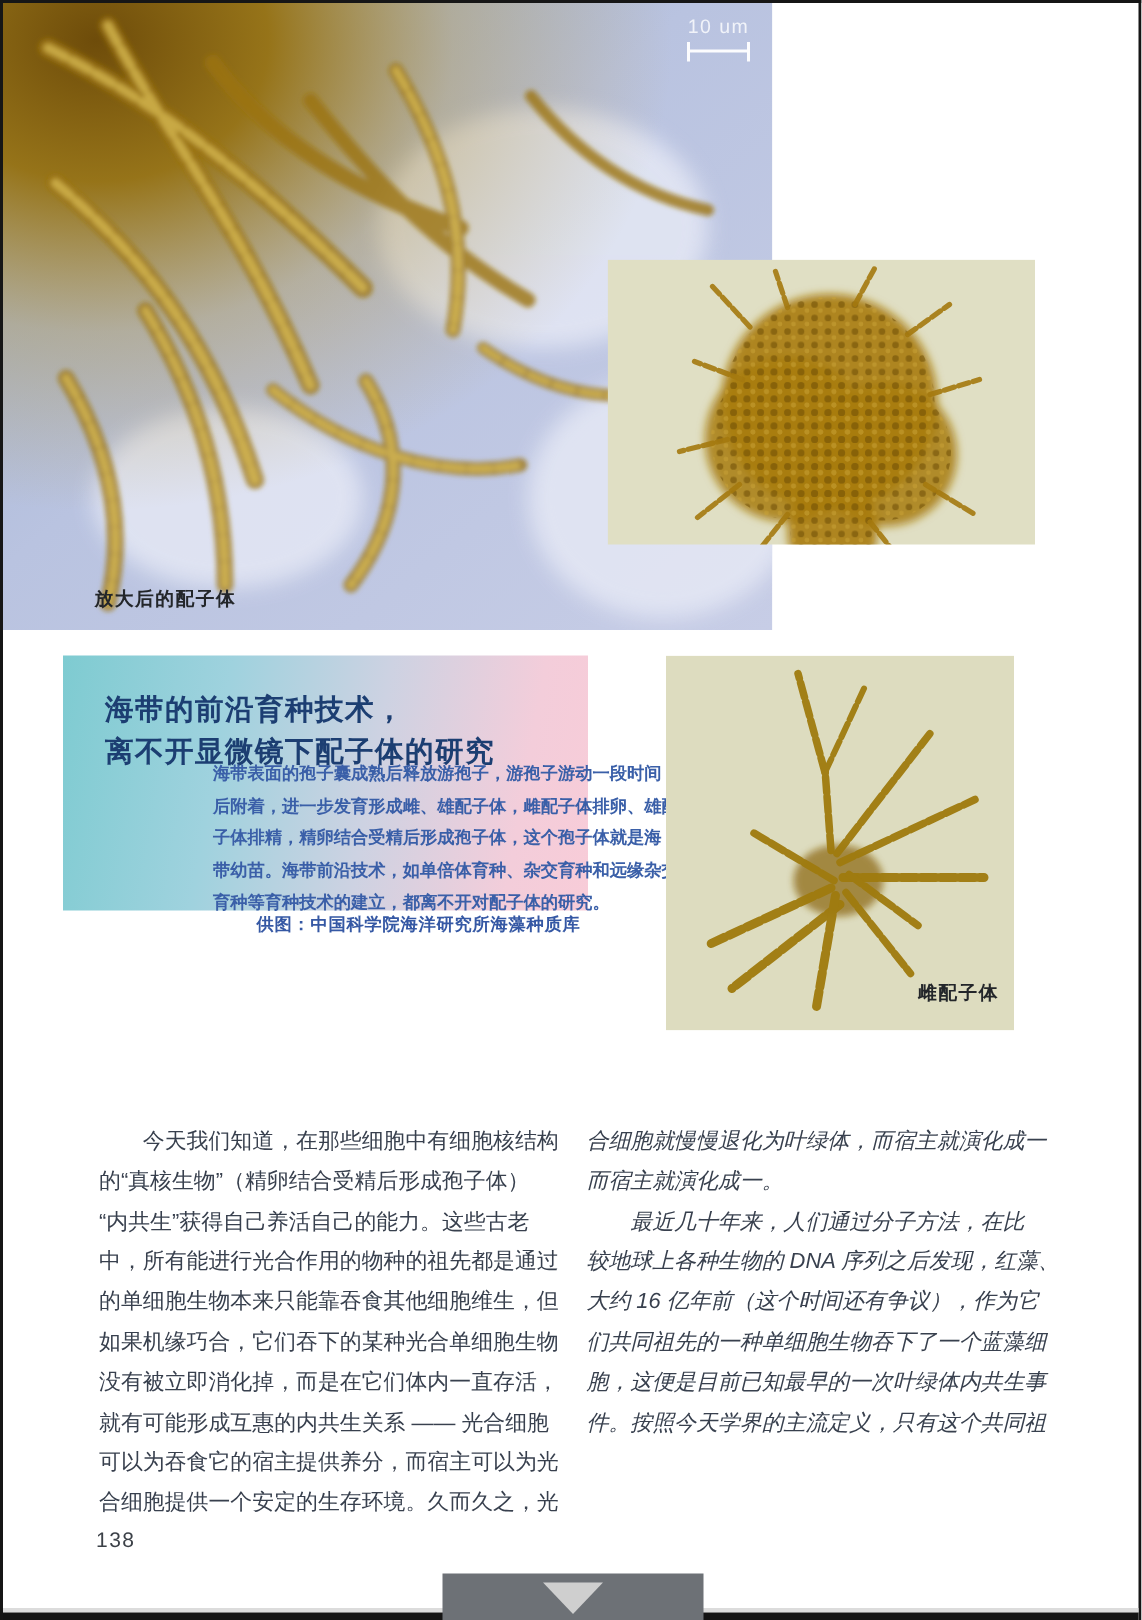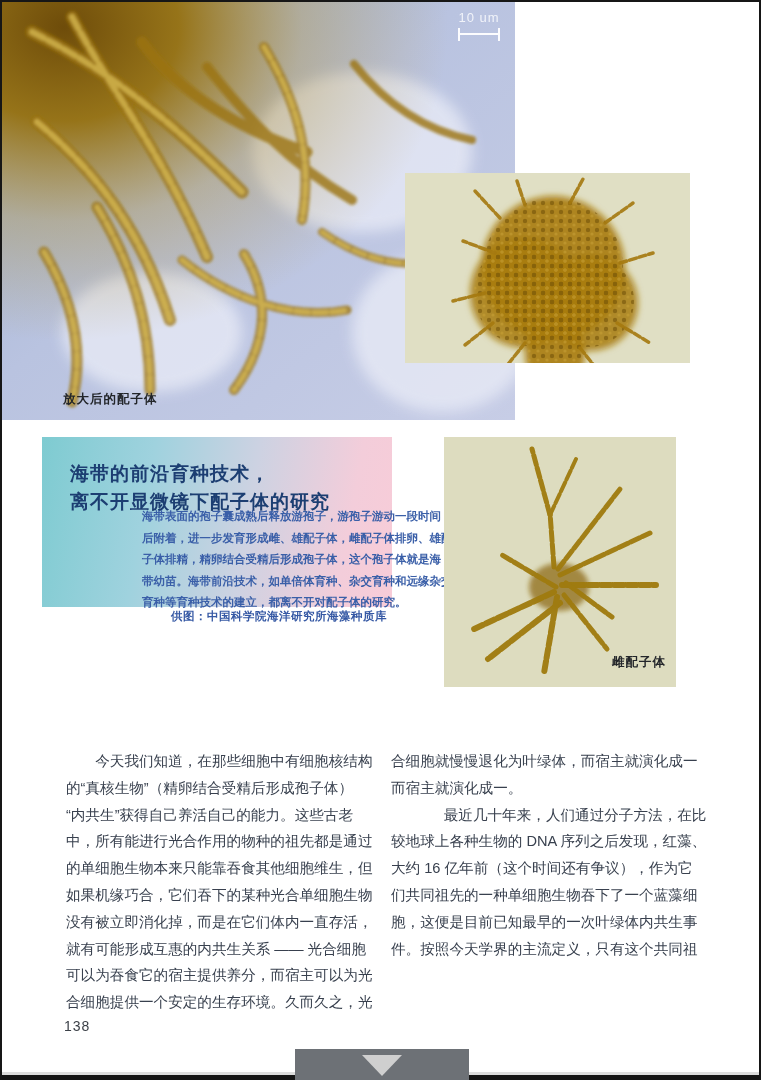--- a/index.html
+++ b/index.html
@@ -29,22 +29,22 @@
   }
   .feature-title{position:absolute;left:68px;top:444px;color:#1c3e72;font-weight:bold;
     font-size:19px;line-height:28px;letter-spacing:1px;white-space:nowrap;margin-top:14px;}
   .feature-body{position:absolute;left:140px;top:504px;color:#3a5fa8;font-weight:600;
     font-size:11.5px;line-height:21.5px;white-space:nowrap;}
   .feature-credit{position:absolute;left:140px;top:607px;color:#3558a4;font-weight:bold;
     font-size:11.5px;letter-spacing:.5px;white-space:nowrap;margin-left:29px;}
   
   .col{position:absolute;top:746px;color:#38404e;font-size:14.6px;line-height:26.8px;white-space:nowrap;}
   .col-left{left:64px;}
-  .col-right{left:389px;}
-  .indent{padding-left:2em;text-align:right;}
+  .col-right{left:389px;font-style:italic;}
+  .indent{padding-left:2em;}
   .page-number{position:absolute;left:62px;top:1016px;font-size:14px;color:#3c4148;letter-spacing:1px;}
   
   .bottom-rule{position:absolute;left:0;top:1070px;width:761px;height:3px;background:#dcdcdc;}
   .bottom-bar{position:absolute;left:0;top:1073px;width:761px;height:7px;background:#141414;}
   .scroll-down-button{
     position:absolute;left:293px;top:1047px;width:174px;height:33px;background:#6d7176;
     border:none;display:flex;align-items:flex-start;justify-content:center;cursor:pointer;padding:0;
   }
   .down-triangle{width:0;height:0;margin-top:6px;
     border-left:20px solid transparent;border-right:20px solid transparent;

